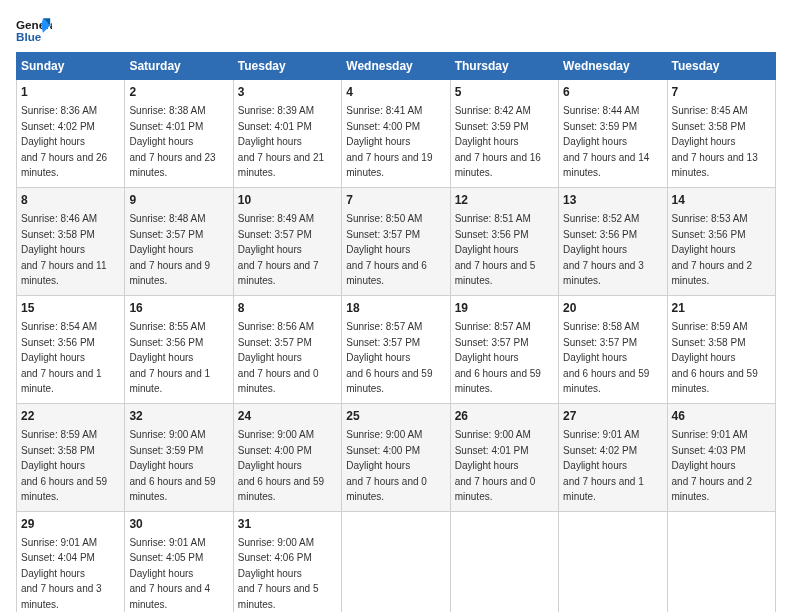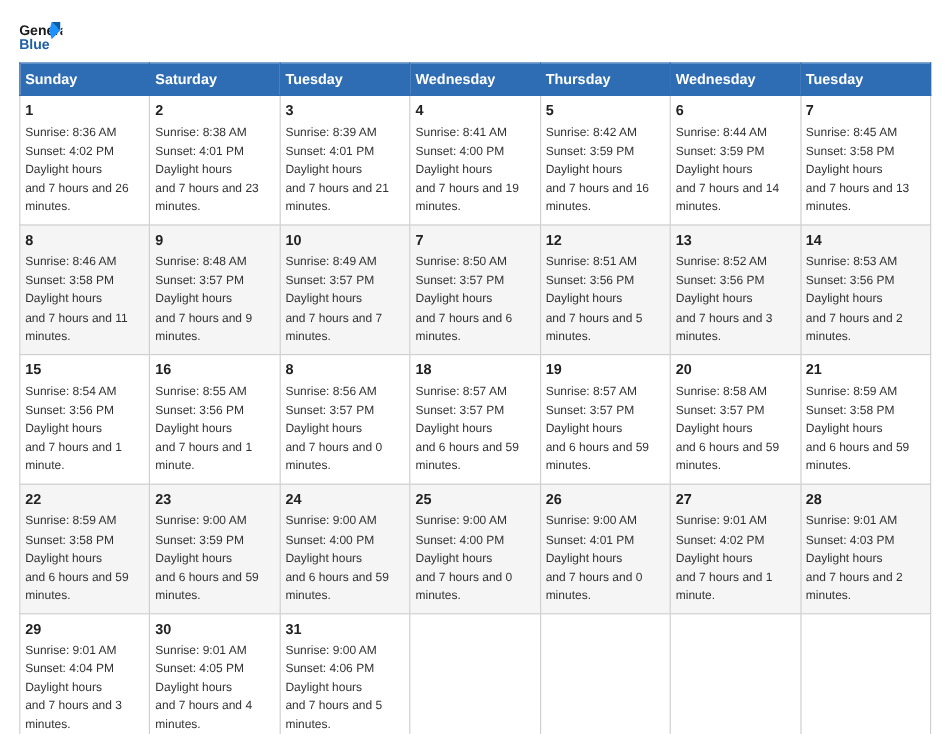--- a/index.html
+++ b/index.html
@@ -176,36 +176,36 @@
         </td>
         <td>
           <div><span class="day-num">21</span><span class="day-info">Sunrise: 8:59 AM<br>Sunset: 3:58 PM<br>Daylight hours<br>and 6 hours and 59 minutes.</span></div>
         </td>
       </tr>
       <tr>
         <td>
           <div><span class="day-num">22</span><span class="day-info">Sunrise: 8:59 AM<br>Sunset: 3:58 PM<br>Daylight hours<br>and 6 hours and 59 minutes.</span></div>
         </td>
         <td>
-          <div><span class="day-num">23</span><span class="day-info">Sunrise: 9:00 AM<br>Sunset: 3:59 PM<br>Daylight hours<br>and 6 hours and 59 minutes.</span></div>
+          <div><span class="day-num">32</span><span class="day-info">Sunrise: 9:00 AM<br>Sunset: 3:59 PM<br>Daylight hours<br>and 6 hours and 59 minutes.</span></div>
         </td>
         <td>
           <div><span class="day-num">24</span><span class="day-info">Sunrise: 9:00 AM<br>Sunset: 4:00 PM<br>Daylight hours<br>and 6 hours and 59 minutes.</span></div>
         </td>
         <td>
           <div><span class="day-num">25</span><span class="day-info">Sunrise: 9:00 AM<br>Sunset: 4:00 PM<br>Daylight hours<br>and 7 hours and 0 minutes.</span></div>
         </td>
         <td>
           <div><span class="day-num">26</span><span class="day-info">Sunrise: 9:00 AM<br>Sunset: 4:01 PM<br>Daylight hours<br>and 7 hours and 0 minutes.</span></div>
         </td>
         <td>
           <div><span class="day-num">27</span><span class="day-info">Sunrise: 9:01 AM<br>Sunset: 4:02 PM<br>Daylight hours<br>and 7 hours and 1 minute.</span></div>
         </td>
         <td>
-          <div><span class="day-num">28</span><span class="day-info">Sunrise: 9:01 AM<br>Sunset: 4:03 PM<br>Daylight hours<br>and 7 hours and 2 minutes.</span></div>
+          <div><span class="day-num">46</span><span class="day-info">Sunrise: 9:01 AM<br>Sunset: 4:03 PM<br>Daylight hours<br>and 7 hours and 2 minutes.</span></div>
         </td>
       </tr>
       <tr>
         <td>
           <div><span class="day-num">29</span><span class="day-info">Sunrise: 9:01 AM<br>Sunset: 4:04 PM<br>Daylight hours<br>and 7 hours and 3 minutes.</span></div>
         </td>
         <td>
           <div><span class="day-num">30</span><span class="day-info">Sunrise: 9:01 AM<br>Sunset: 4:05 PM<br>Daylight hours<br>and 7 hours and 4 minutes.</span></div>
         </td>
         <td>

